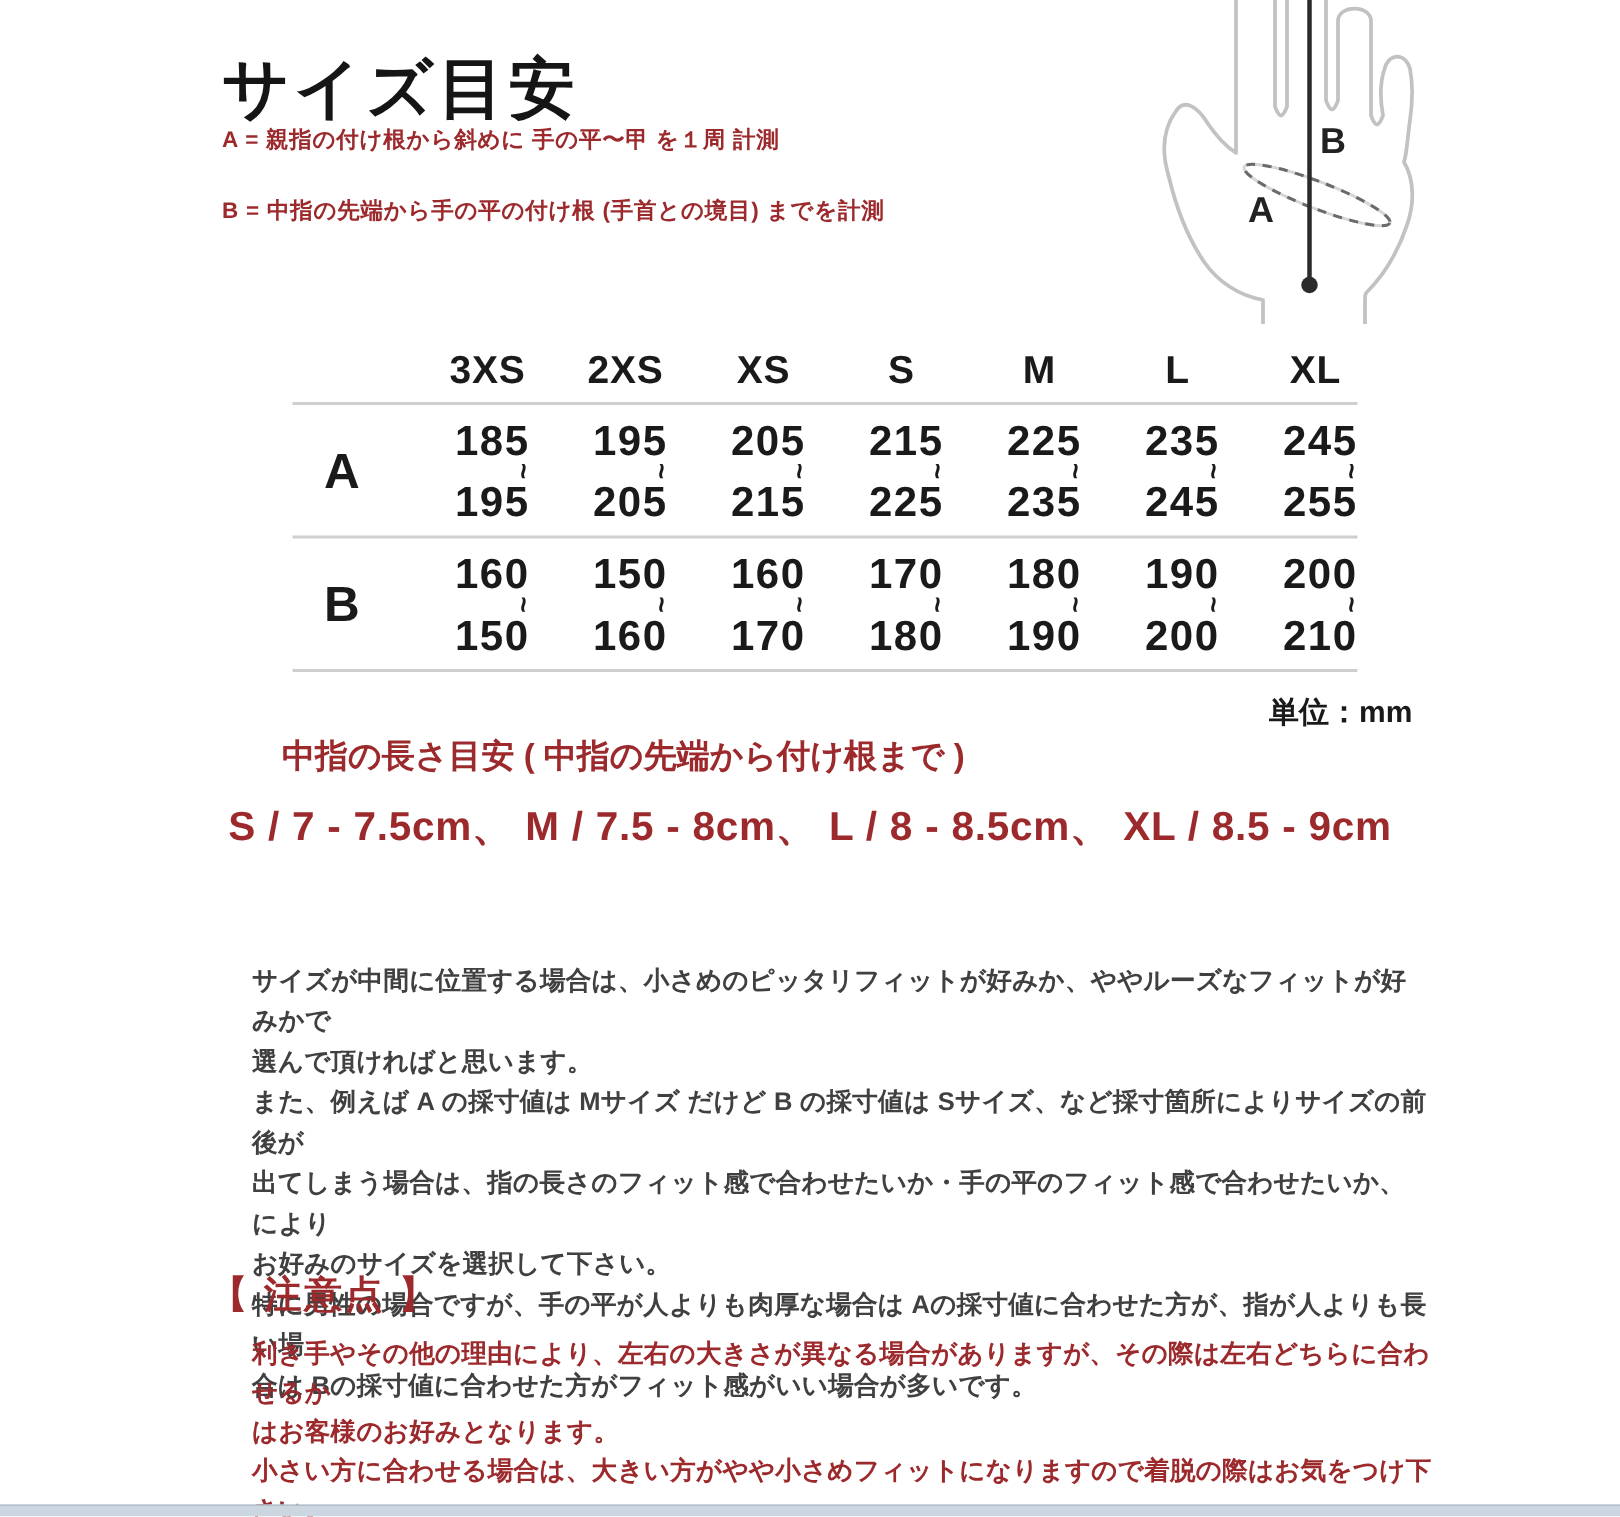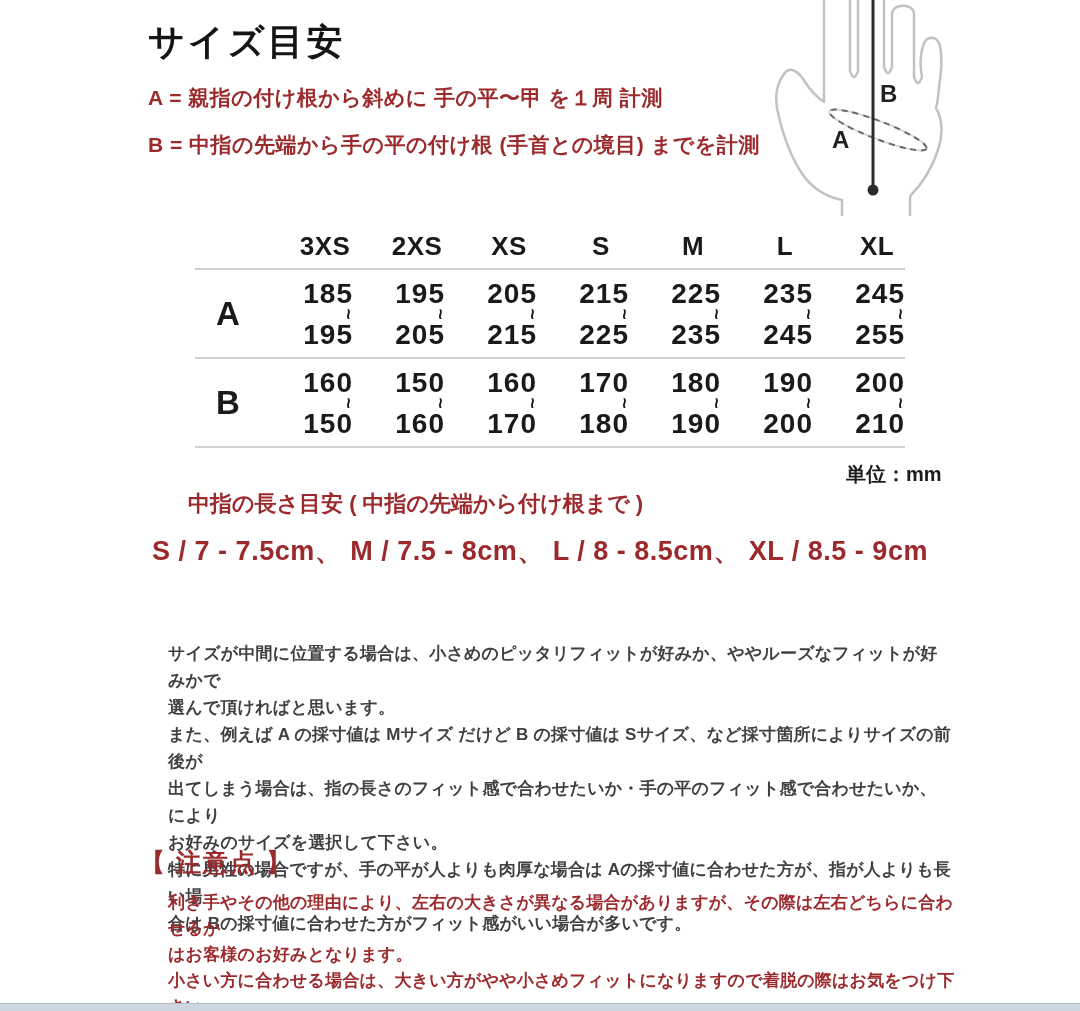--- a/index.html
+++ b/index.html
@@ -6,25 +6,25 @@
   body{
     width:1080px;height:1011px;position:relative;overflow:hidden;
     background:#ffffff;
     font-family:"Liberation Sans", sans-serif;
     color:#1f1f1f;
   }
   .abs{position:absolute;}
   .red{color:#9c2a2d;}
 
   .page-title{
-    left:148px;top:18px;
-    font-size:36px;font-weight:bold;letter-spacing:3px;color:#151515;
+    left:148px;top:30px;
+    font-size:44px;font-weight:bold;letter-spacing:3px;color:#151515;
   }
   .measure-def{
-    left:148px;font-size:21px;font-weight:bold;letter-spacing:0.5px;
+    left:148px;font-size:15px;font-weight:bold;letter-spacing:0.5px;
   }
   .measure-def.a{top:84px;}
   .measure-def.b{top:131px;}
 
   .hand-wrap{left:770px;top:0;width:310px;height:216px;}
 
   
   .size-table{
     left:195px;top:224px;width:710px;
     border-bottom:2px solid #cfcfcf;

